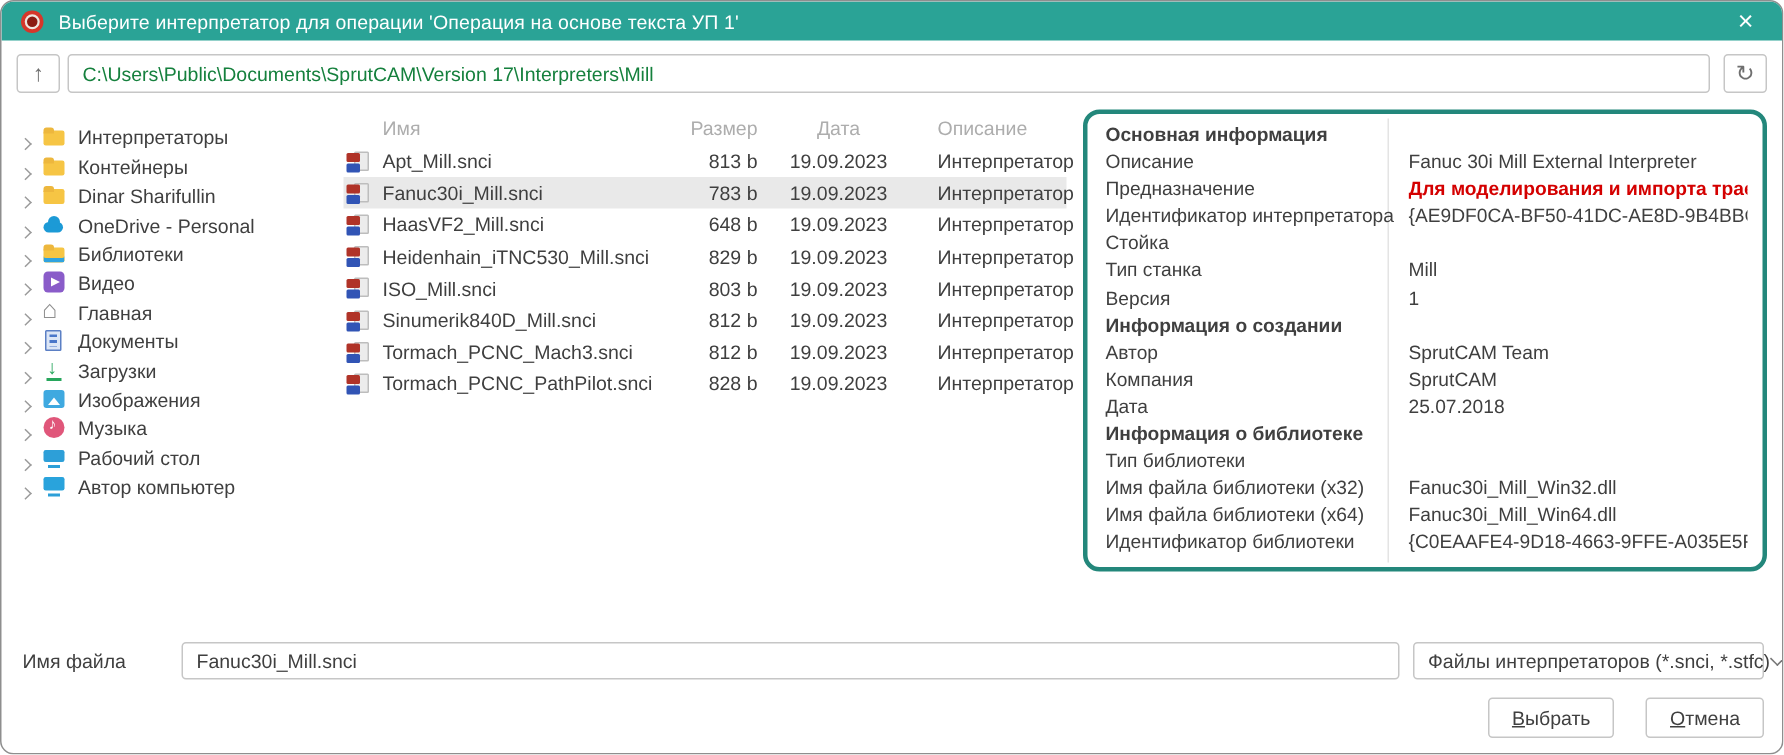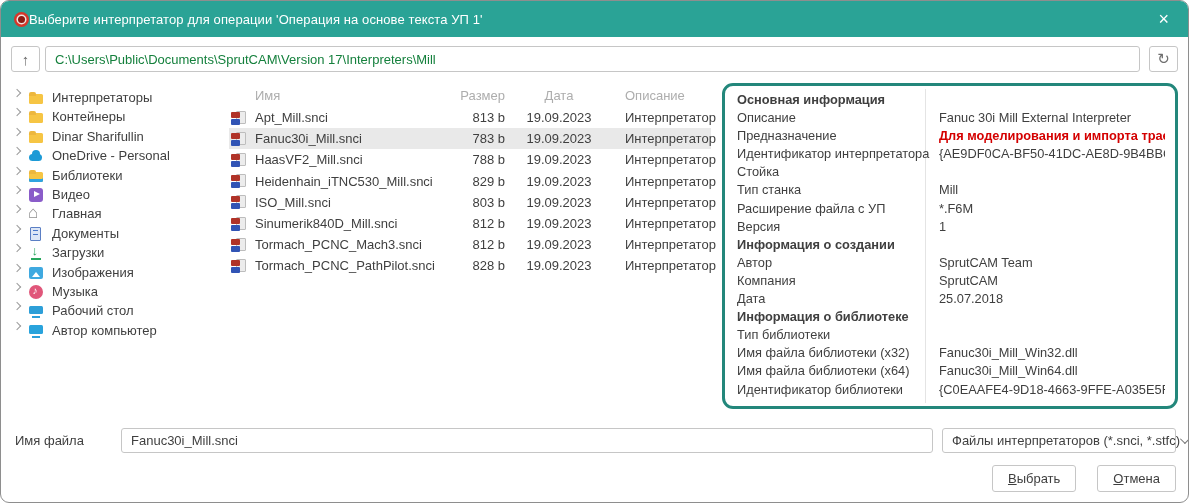--- a/index.html
+++ b/index.html
@@ -10,43 +10,43 @@
     -webkit-font-smoothing:antialiased;
   }
   .dialog {
     position:absolute; inset:0;
     border:1px solid #8e8e8e; border-radius:9px;
     overflow:hidden; display:flex; flex-direction:column;
     background:#fff;
   }
   
   .titlebar {
-    height:36px; flex:none; background:#2aa396;
-    display:flex; align-items:center; padding:0 13px; color:#fff;
+    height:26px; flex:none; background:#2aa396;
+    display:flex; align-items:center; padding:0 13px; gap:10px; color:#fff;
   }
   .app-icon { width:15px; height:15px; border-radius:50%; background:#d6362a; position:relative; flex:none; }
   .app-icon::before { content:""; position:absolute; inset:4px; border-radius:50%; background:#8c1a12; box-shadow:0 0 0 1.5px #efe6e0; }
   .title { font-size:13px; letter-spacing:.1px; }
   .close-btn { margin-left:auto; font-size:18px; line-height:18px; cursor:default; padding:0 6px; font-weight:400; }
   
   .addr-row { flex:none; display:flex; align-items:center; padding:9px 10px 5px 10px; gap:5px; }
   .tool-btn {
     width:29px; height:26px; border:1px solid #c6c6c6; border-radius:3px; background:#fff;
     display:flex; align-items:center; justify-content:center; color:#6f6f6f; font-size:15px; flex:none;
   }
   .addr-input {
     flex:1; height:26px; border:1px solid #c6c6c6; border-radius:3px;
     padding:0 9px; font-size:13px; color:#15803d; outline:none; background:#fff;
     font-family:"Liberation Sans", sans-serif;
   }
   .refresh { margin-left:4px; }
   
   .main { flex:1; min-height:0; display:flex; padding-top:6px; }
   .sidebar { width:226px; flex:none; padding:7px 0 0 11px; overflow:hidden; }
-  .side-item { display:flex; align-items:flex-start; gap:8px; height:19.4px; font-size:13px; color:#3f3f3f; white-space:nowrap; }
+  .side-item { display:flex; align-items:flex-end; gap:8px; height:19.4px; font-size:13px; color:#3f3f3f; white-space:nowrap; }
   .chev { width:6px; height:6px; border-right:1.6px solid #9b9b9b; border-top:1.6px solid #9b9b9b; transform:rotate(45deg); flex:none; margin-left:2px; }
   
   .ic { width:16px; height:16px; position:relative; display:inline-block; flex:none; }
   .ic-folder::after, .ic-libraries::after { content:""; position:absolute; left:1px; top:2px; width:7px; height:4px; background:#edb73d; border-radius:2px 2px 0 0; }
   .ic-folder::before, .ic-libraries::before { content:""; position:absolute; left:1px; top:4px; right:1px; bottom:2px; background:#f6c544; border-radius:1.5px; }
   .ic-libraries::before { box-shadow:inset 0 -3px 0 #2fa3e0; }
   .ic-onedrive::before { content:""; position:absolute; left:1px; bottom:3px; width:13px; height:7px; border-radius:6px; background:#1c9ad6; }
   .ic-onedrive::after { content:""; position:absolute; left:4px; bottom:6px; width:8px; height:8px; border-radius:50%; background:#1c9ad6; }
   .ic-videos::before { content:""; position:absolute; inset:1px; background:#8a5cc9; border-radius:3px; }
   .ic-videos::after { content:""; position:absolute; left:6px; top:4.5px; border-left:6px solid #fff; border-top:3.5px solid transparent; border-bottom:3.5px solid transparent; }
@@ -226,21 +226,21 @@
           <div class="fl-row selected">
             <span class="ic ic-snci"></span>
             <span class="fl-name">Fanuc30i_Mill.snci</span>
             <span class="fl-size">783 b</span>
             <span class="fl-date">19.09.2023</span>
             <span class="fl-desc">Интерпретатор</span>
           </div>
           <div class="fl-row">
             <span class="ic ic-snci"></span>
             <span class="fl-name">HaasVF2_Mill.snci</span>
-            <span class="fl-size">788 b</span>
+            <span class="fl-size">648 b</span>
             <span class="fl-date">19.09.2023</span>
             <span class="fl-desc">Интерпретатор</span>
           </div>
           <div class="fl-row">
             <span class="ic ic-snci"></span>
             <span class="fl-name">Heidenhain_iTNC530_Mill.snci</span>
             <span class="fl-size">829 b</span>
             <span class="fl-date">19.09.2023</span>
             <span class="fl-desc">Интерпретатор</span>
           </div>
@@ -292,24 +292,20 @@
           <div class="info-row">
             <span class="lbl">Идентификатор интерпретатора</span>
             <span class="val">{AE9DF0CA-BF50-41DC-AE8D-9B4BBC0DF9BB}</span>
           </div>
           <div class="info-row">
             <span class="lbl">Стойка</span>
           </div>
           <div class="info-row">
             <span class="lbl">Тип станка</span>
             <span class="val">Mill</span>
-          </div>
-          <div class="info-row">
-            <span class="lbl">Расширение файла с УП</span>
-            <span class="val">*.F6M</span>
           </div>
           <div class="info-row">
             <span class="lbl">Версия</span>
             <span class="val">1</span>
           </div>
           <div class="info-row section">
             <span class="lbl">Информация о создании</span>
           </div>
           <div class="info-row">
             <span class="lbl">Автор</span>

